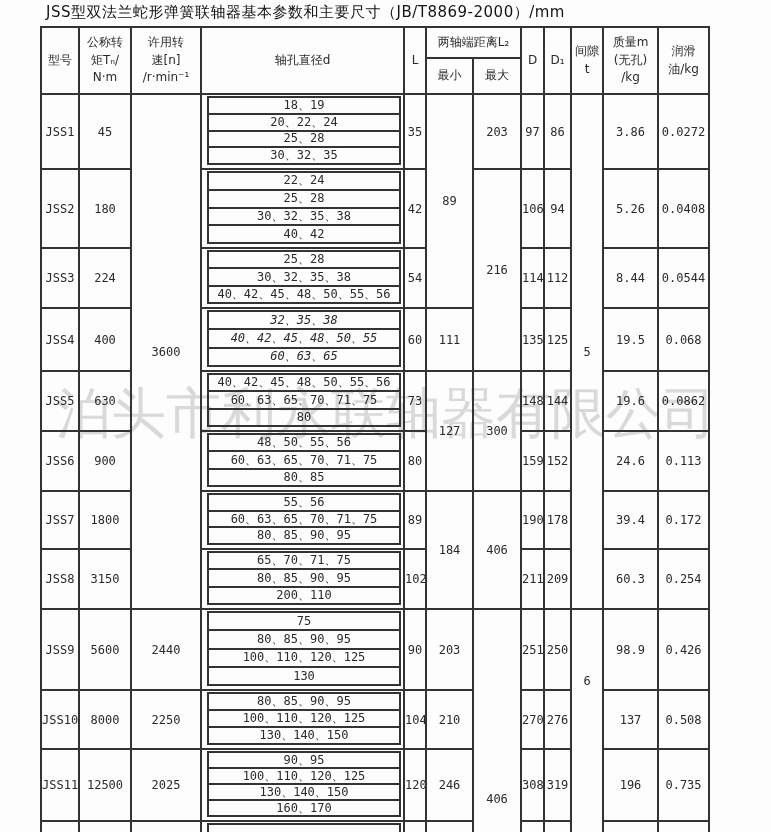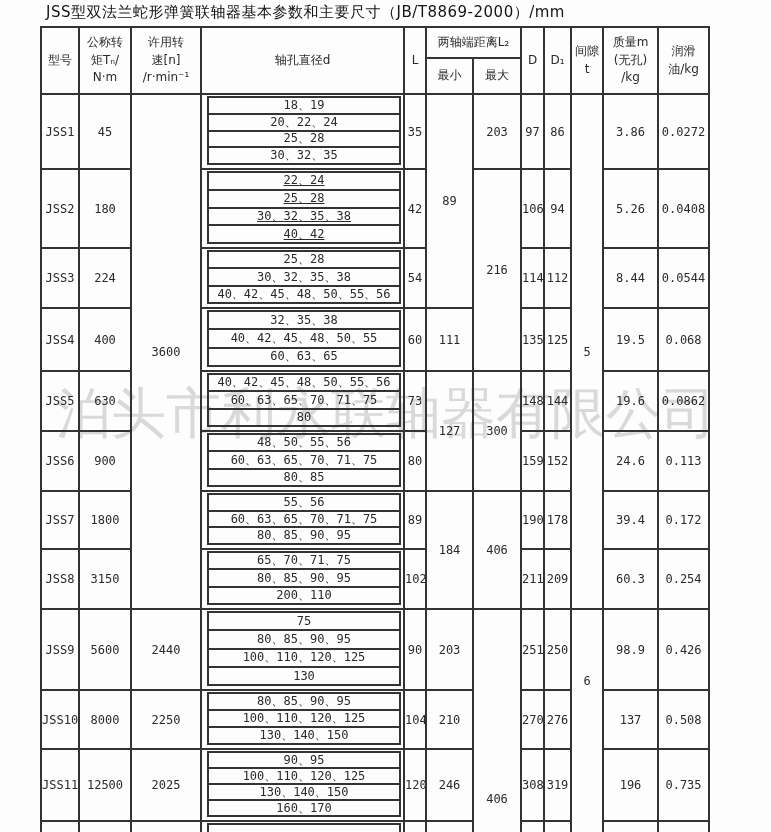--- a/index.html
+++ b/index.html
@@ -53,22 +53,22 @@
     padding:1px 2px 1px 5px;
     text-align:right;
   }
   .bore-box{
     flex:1;border:2px solid #333;margin-top:-2px;
     display:flex;align-items:center;justify-content:center;
     font-family:"DejaVu Sans Mono",monospace;font-size:12px;
     min-height:0;box-sizing:border-box;
   }
   .bore-box:first-child{margin-top:0;}
-  .bs1{height:71px;} .bs2{height:75px;text-decoration:underline;} .bs3{height:56px;}
-  .bs4{height:59px;} .bs5{height:56px;} .bs6{height:56px;}
+  .bs1{height:71px;} .bs2{height:75px;} .bs3{height:56px;}
+  .bs4{height:59px;font-style:italic;} .bs5{height:56px;} .bs6{height:56px;}
   .bs7{height:54px;} .bs8{height:56px;} .bs9{height:77px;}
   .bs10{height:55px;} .bs11{height:68px;} .bs12{height:28px;}
   
   td.vtop{vertical-align:top;padding-top:64px;}
   td.vbottom{vertical-align:bottom;padding-bottom:44px;}
 </style>
 </head>
 <body>
 
 <div class="watermark">泊头市利永联轴器有限公司</div>

